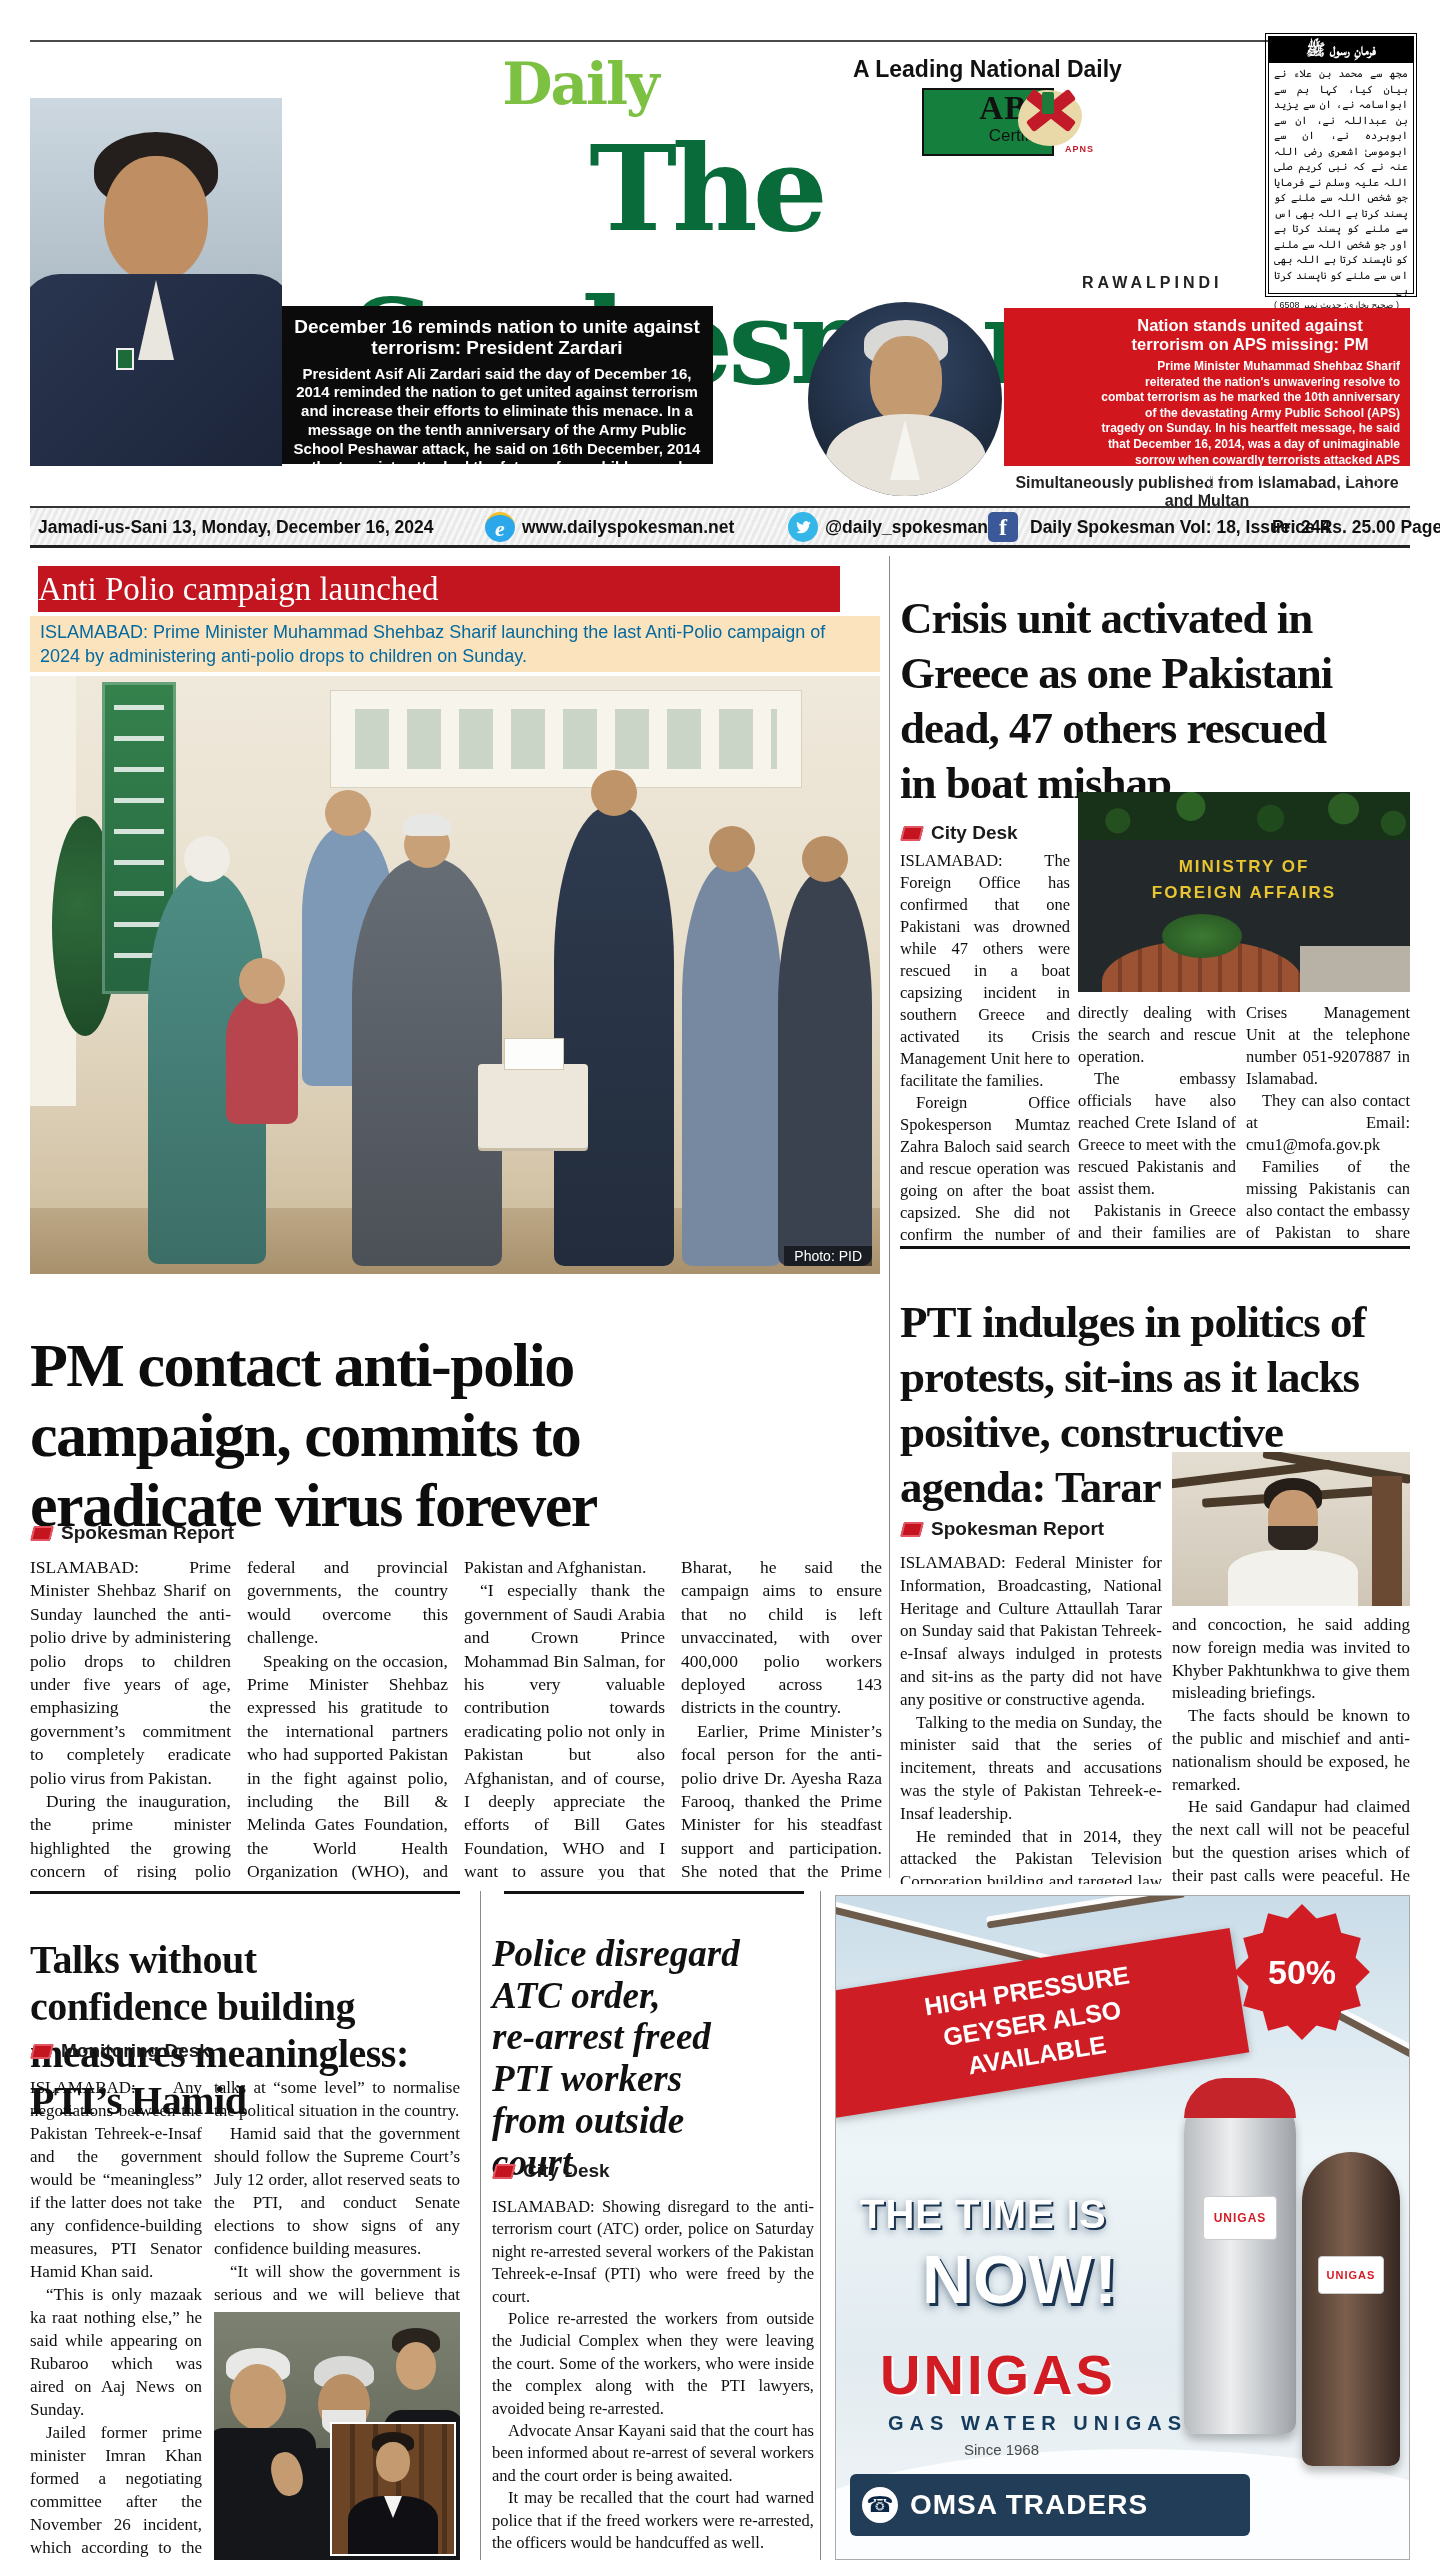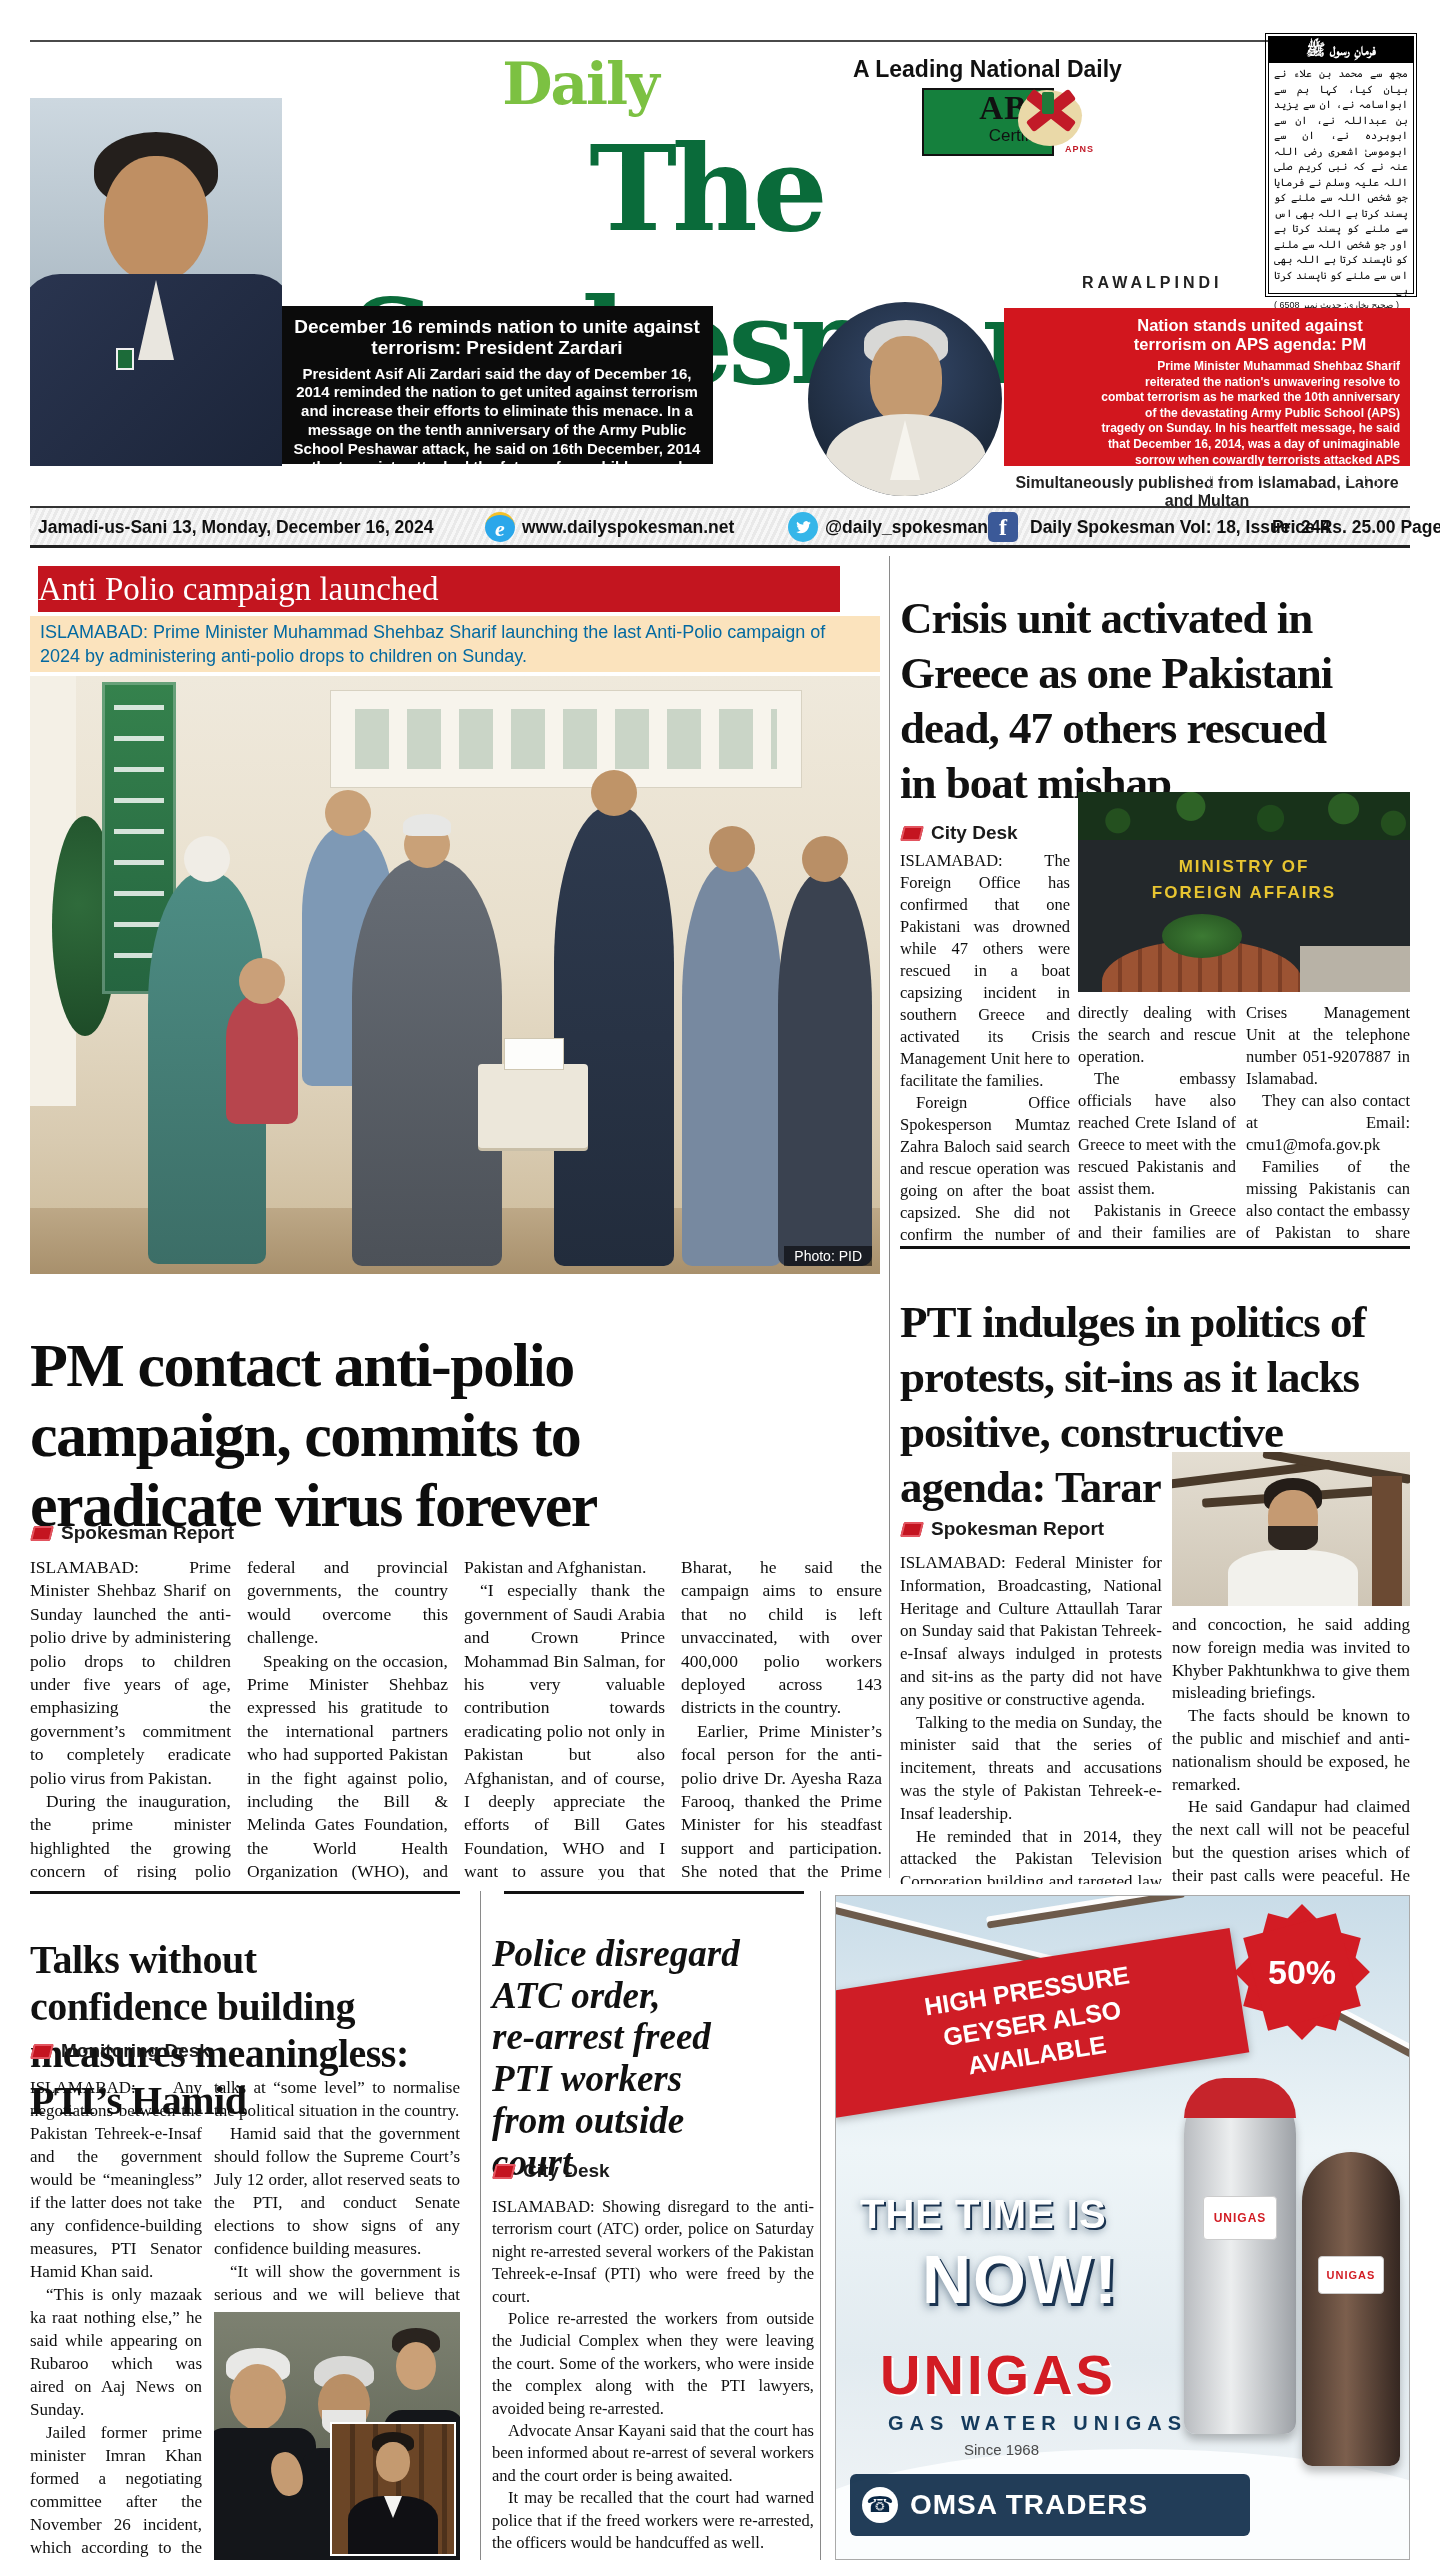--- a/index.html
+++ b/index.html
@@ -301,21 +301,21 @@
   <div class="abs ph-shehbaz">
     <div class="s-hair"></div>
     <div class="s-face"></div>
     <div class="s-suit"></div>
     <div class="s-vest"></div>
   </div>
 
   <div class="abs red-box">
     <div class="rb-head">
         <span class="hl">Nation stands united against</span>
-        <span class="hl">terrorism on APS agenda: PM</span>
+        <span class="hl">terrorism on APS missing: PM</span>
       </div>
     <div class="rb-body">Prime Minister Muhammad Shehbaz Sharif reiterated the nation's unwavering resolve to combat terrorism as he marked the 10th anniversary of the devastating Army Public School (APS) tragedy on Sunday. In his heartfelt message, he said that December 16, 2014, was a day of unimaginable sorrow when cowardly terrorists attacked APS Peshawar, martyring 144 innocent individuals, the majority of whom were young children.</div>
   </div>
 
   <div class="abs published">Simultaneously published from Islamabad, Lahore and Multan</div>
 
   <div class="abs infobar">
     <div class="ib-item ib-date">Jamadi-us-Sani 13, Monday, December 16, 2024</div>
     <div class="ico-circ ie-ico">e</div>
     <div class="ib-item ib-url">www.dailyspokesman.net</div>

